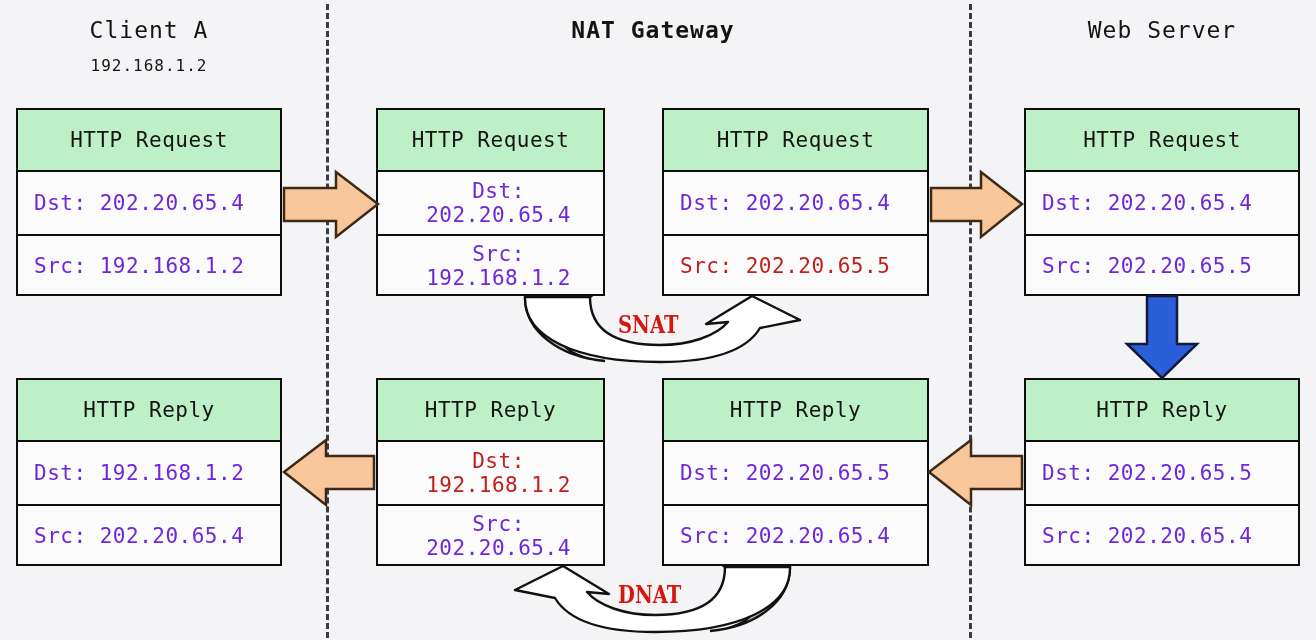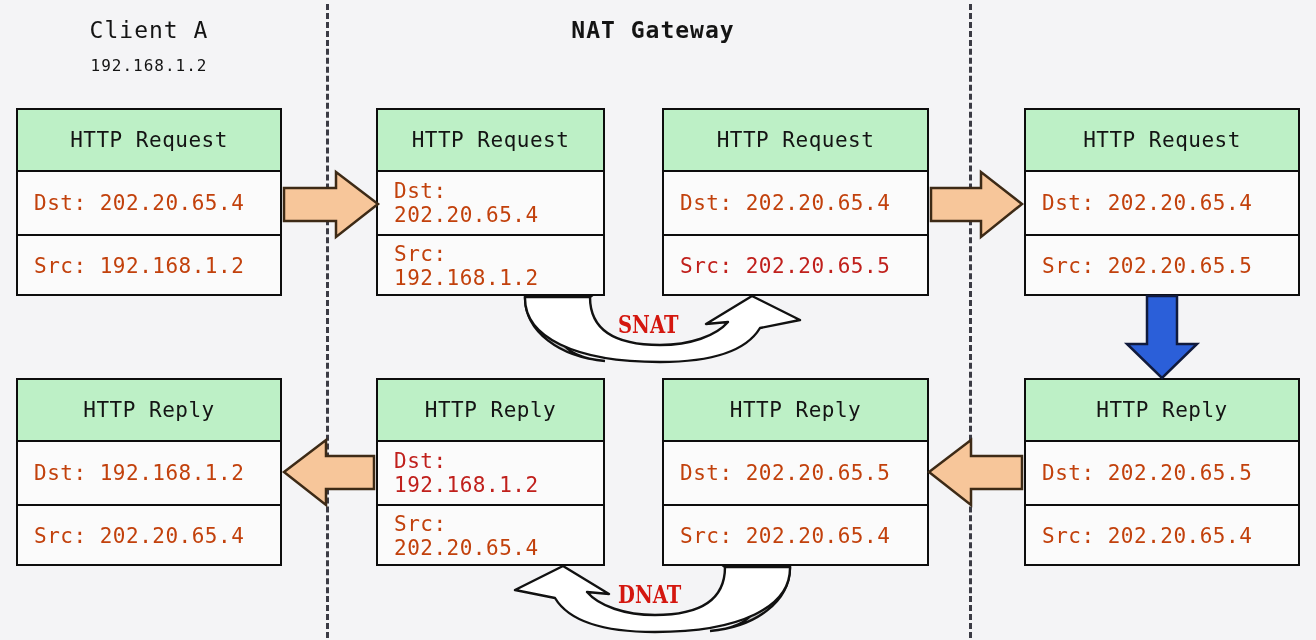--- a/index.html
+++ b/index.html
@@ -24,33 +24,34 @@
   }
   .caption.name{font-size:23px;}
   .caption.addr{font-size:16px;}
 
   
   .pkt{
     position:absolute;
     border:2px solid #0d0d0d;
     box-sizing:border-box;
     background:#fbfbfb;
+    text-align:center;
   }
   .pkt .hdr{
     height:60px;
     background:#bdf0c6;
     border-bottom:2px solid #0d0d0d;
     display:flex;align-items:center;justify-content:center;
     font-size:21px;color:#141414;letter-spacing:.5px;
   }
   .pkt .row{
     height:62px;
     display:flex;align-items:center;
     padding-left:16px;
-    font-size:21px;color:#c2410c;letter-spacing:.5px;
+    font-size:21px;color:#6d28d9;letter-spacing:.5px;
     box-sizing:border-box;
   }
   .pkt .row.sep{border-top:2px solid #0d0d0d;}
   .pkt .row.red{color:#c0201c;}
 
   
   .divider{
     position:absolute;
     width:0;
     border-left:3px dashed #3b3b44;
@@ -74,20 +75,21 @@
 </head>
 <body>
 
 <div id="stage">
 
   <div class="caption name" style="left:16px;top:17px;width:266px;">Client A</div>
   <div class="caption addr" style="left:16px;top:56px;width:266px;">192.168.1.2</div>
 
   <div class="caption name" style="left:490px;top:17px;width:326px;font-weight:bold;">NAT Gateway</div>
 
+  <div class="caption name" style="left:1024px;top:17px;width:276px;">Web Server</div>
 
   <div class="divider" style="left:326px;top:4px;height:634px;"></div>
   <div class="divider" style="left:969px;top:4px;height:634px;"></div>
 
   <div class="pkt" style="left:16px;top:108px;width:266px;height:188px;">
     <div class="hdr">HTTP Request</div>
     <div class="row">Dst: 202.20.65.4</div>
     <div class="row sep">Src: 192.168.1.2</div>
   </div>
 

